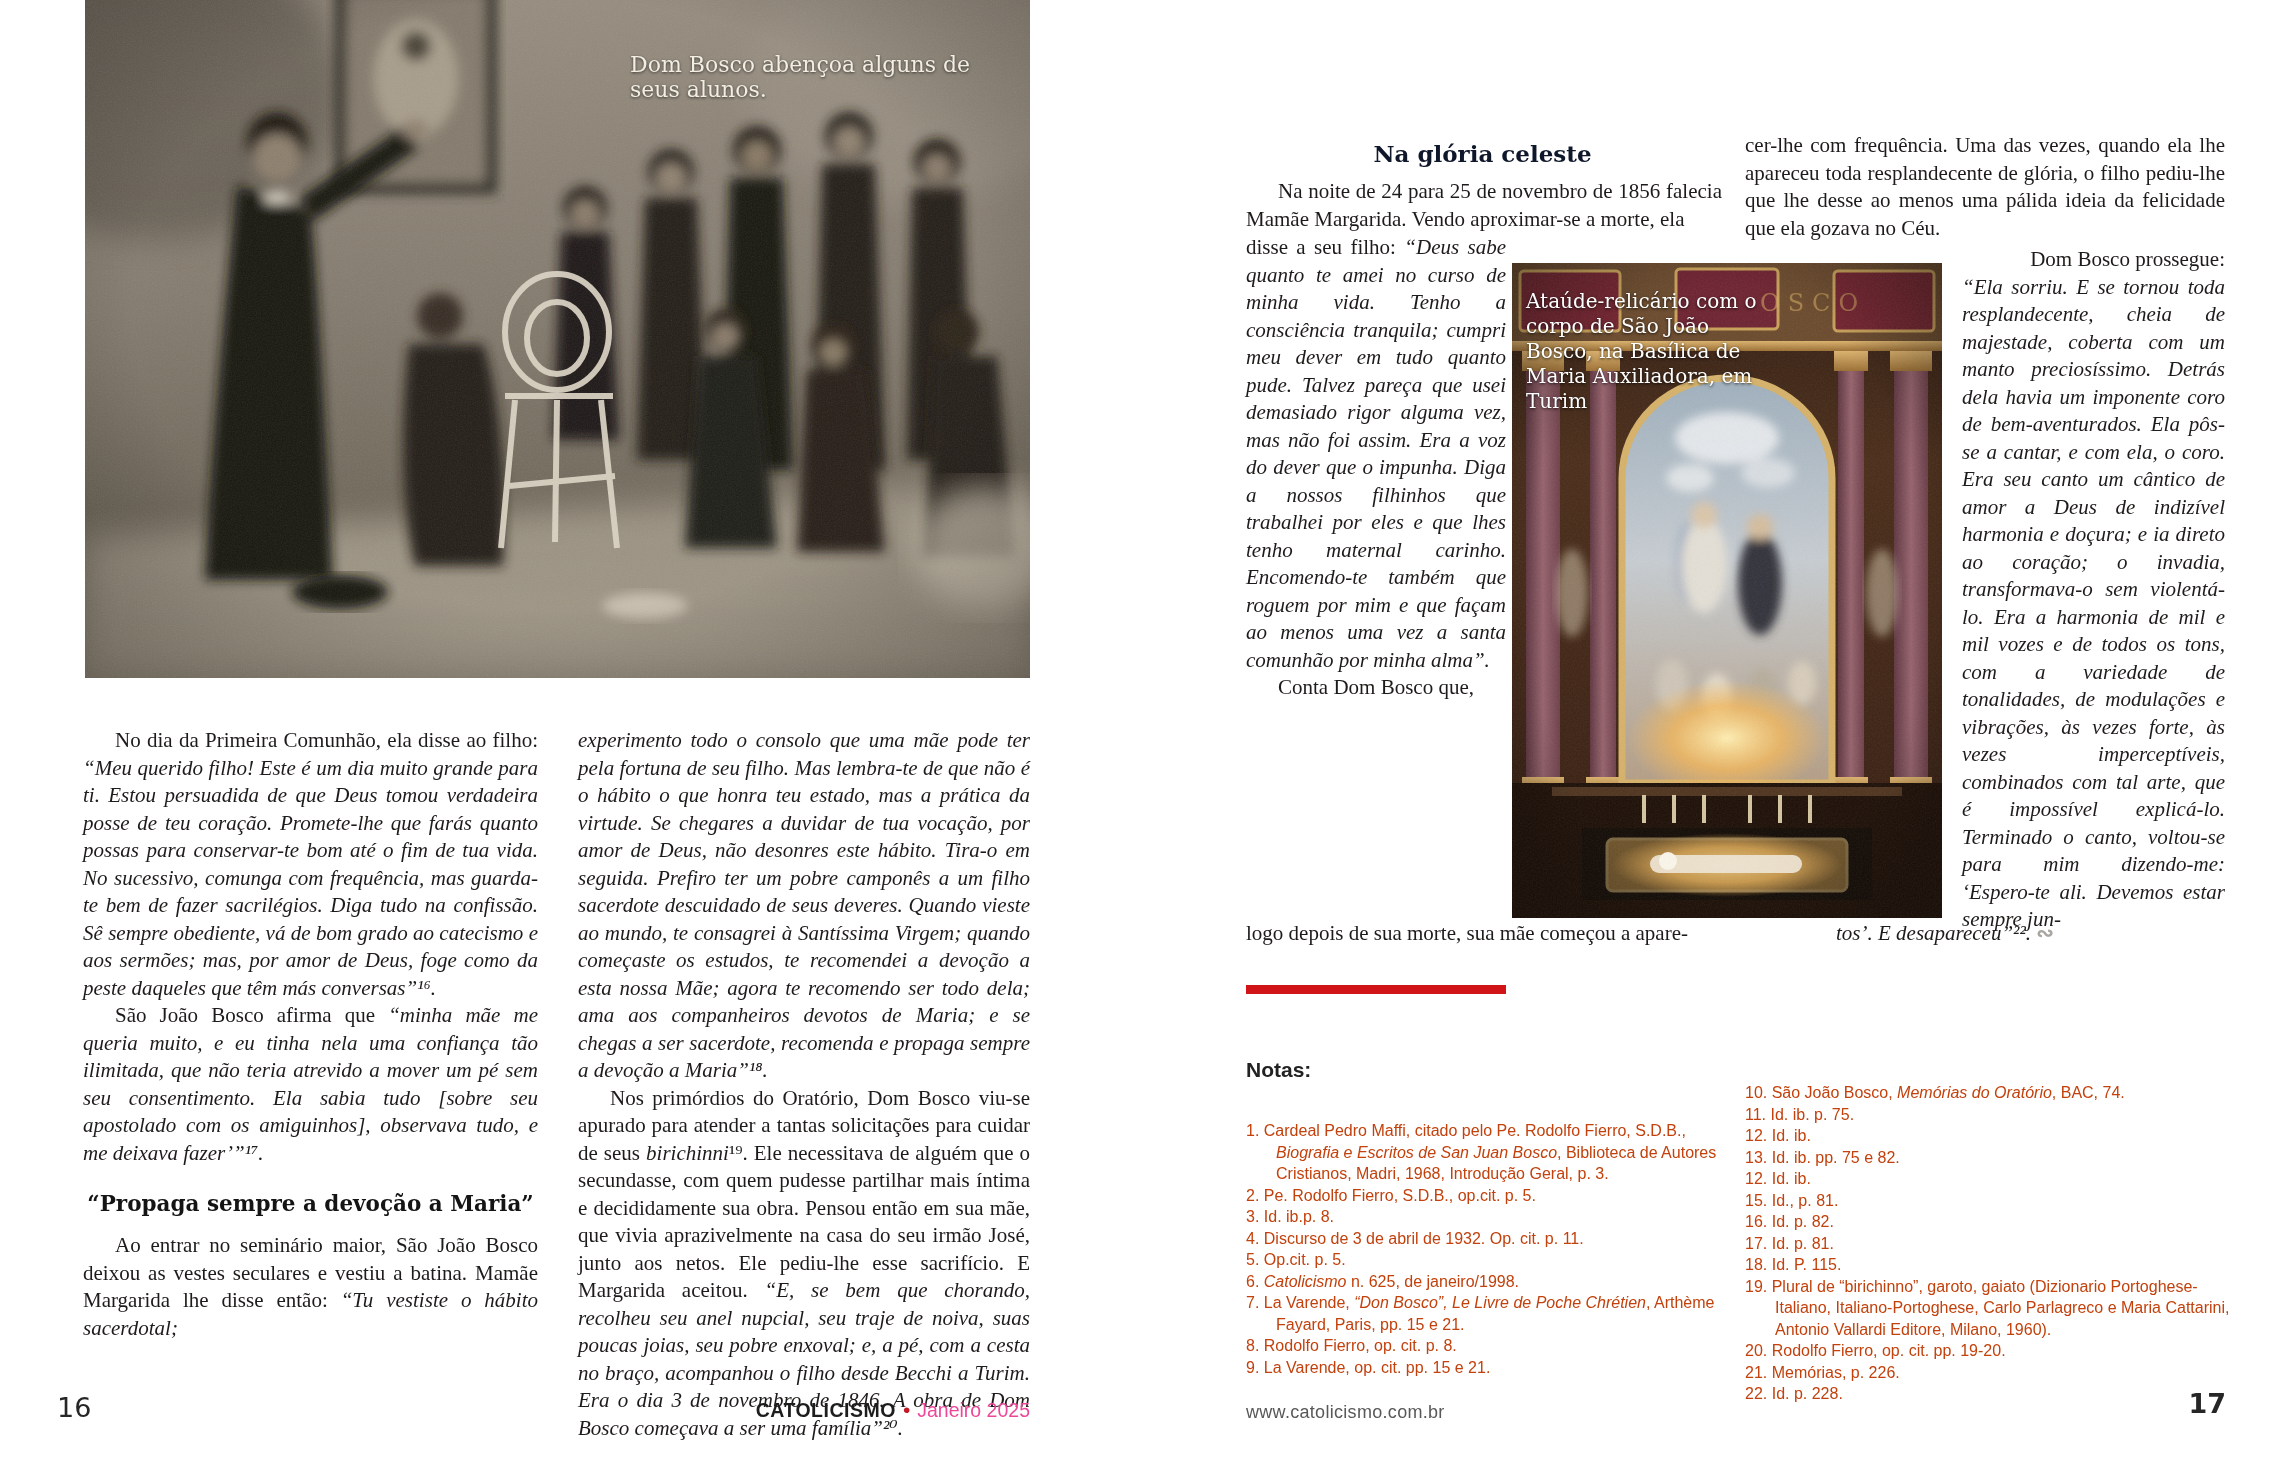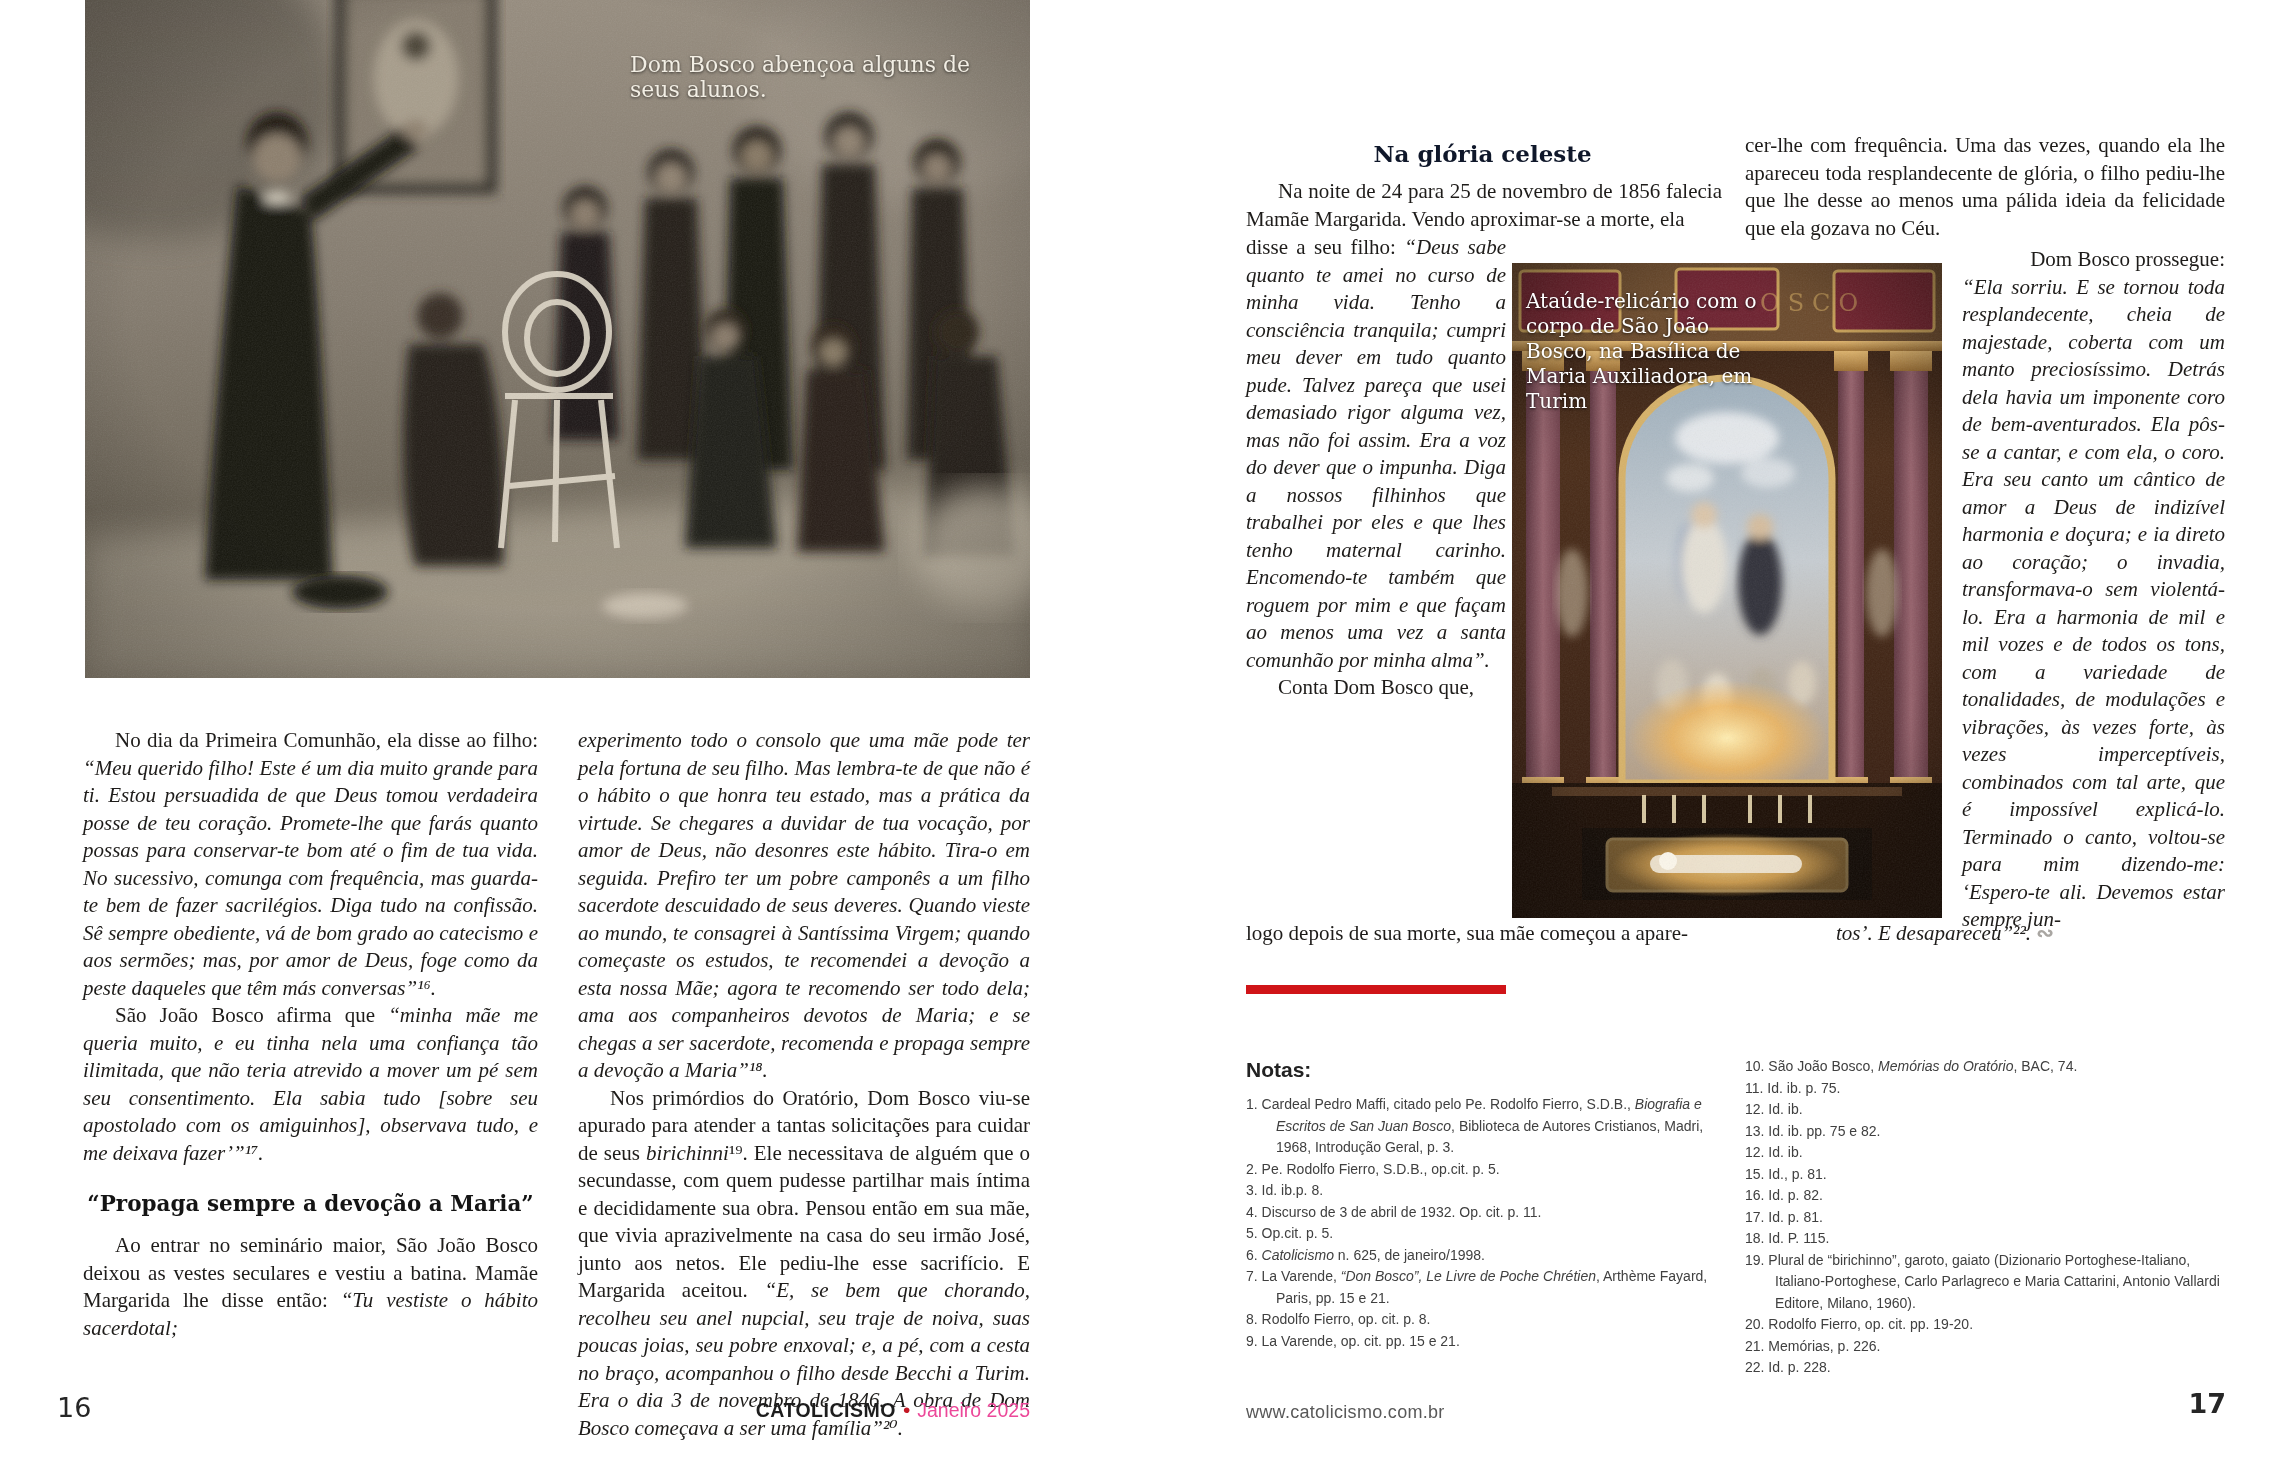--- a/index.html
+++ b/index.html
@@ -34,21 +34,21 @@
   }
   .caption-altar {
     position:absolute; left:14px; top:26px; width:242px;
     font-family:"DejaVu Serif",serif; font-size:20px; line-height:25px; color:#ffffff;
     text-shadow:0 1px 3px rgba(0,0,0,.8);
   }
   
   .redbar { left:1246px; top:985px; width:260px; height:9px; }
   
   .notes-title { font-family:"Liberation Sans",sans-serif; font-weight:bold; font-size:21px; color:#222; }
-  .notes { font-family:"Liberation Sans",sans-serif; font-size:14px; line-height:21.5px; color:#404040; }
+  .notes { font-family:"Liberation Sans",sans-serif; font-size:16px; line-height:21.5px; color:#c2410c;margin-top:26px; }
   .note { padding-left:30px; text-indent:-30px; }
   
   .pagenum { font-family:"DejaVu Sans","Liberation Sans",sans-serif; font-size:27px; color:#262626; }
   .footer-left { left:700px; top:1398px; width:330px; text-align:right;
     font-family:"Liberation Sans",sans-serif; font-size:19.5px; }
   .footer-left .brand { font-weight:bold; color:#1d1d1d; letter-spacing:.5px; }
   .footer-left .bullet { color:#c41724; margin:0 7px; font-size:21px; }
   .footer-left .issue { color:#ec4899; }
   .footer-url { left:1246px; top:1402px; font-family:"Liberation Sans",sans-serif;
     font-size:18px; color:#585858; letter-spacing:.3px; }

